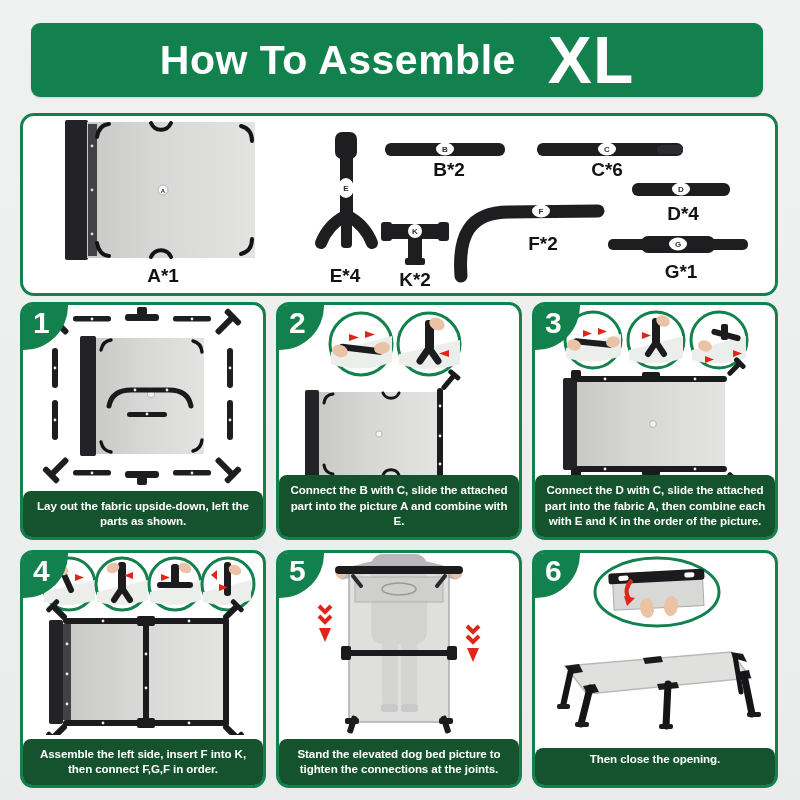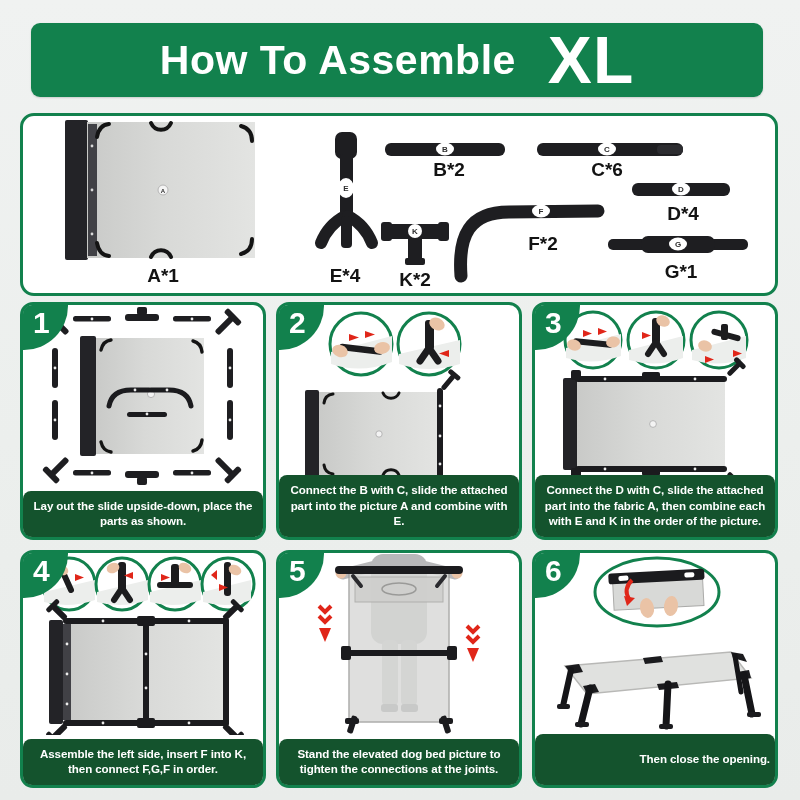--- a/index.html
+++ b/index.html
@@ -203,21 +203,21 @@
           <circle cx="32" cy="114" r="1.4"></circle>
         <circle cx="207" cy="62" r="1.4"></circle>
           <circle cx="207" cy="114" r="1.4"></circle>
           <circle cx="69" cy="167" r="1.4"></circle>
           <circle cx="169" cy="167" r="1.4"></circle>
         <circle cx="124" cy="108" r="1.4"></circle>
           <circle cx="112" cy="84" r="1.4"></circle>
           <circle cx="144" cy="84" r="1.4"></circle>
       </g>
     </svg>
-    <div class="caption">Lay out the slide upside-down, place the parts as shown.</div>
+    <div class="caption">Lay out the fabric upside-down, left the parts as shown.</div>
   </div>
 
   <div class="card" style="left:276px;top:302px;">
     <div class="badge">2</div>
     <svg class="art" viewBox="0 0 240 180" preserveAspectRatio="xMidYMid meet">
       <g>
         <circle cx="82" cy="38" r="31" fill="#fff" stroke="#12814d" stroke-width="3"></circle>
         <path d="M52,46 L113,30 L113,56 Q82,68 52,58 Z" fill="#eceeec"></path>
         <rect x="60" y="40" width="44" height="6.5" rx="3" fill="#1c1c1e" transform="rotate(7 82 43)"></rect>
         <ellipse cx="61" cy="45" rx="8" ry="6" fill="#eac3a6" transform="rotate(18 61 45)"></ellipse>
@@ -462,16 +462,16 @@
         <path d="M55,134 L46,170" stroke="#151518" stroke-width="7" stroke-linecap="round"></path>
         <path d="M133,130 L131,172" stroke="#151518" stroke-width="7" stroke-linecap="round"></path>
         <path d="M209,121 L217,160" stroke="#151518" stroke-width="7" stroke-linecap="round"></path>
         <path d="M200,102 L206,138" stroke="#151518" stroke-width="5" stroke-linecap="round"></path>
         <rect x="22" y="150" width="13" height="5" rx="2" fill="#1b1b1e"></rect>
         <rect x="40" y="168" width="14" height="5" rx="2" fill="#1b1b1e"></rect>
         <rect x="124" y="170" width="14" height="5" rx="2" fill="#1b1b1e"></rect>
         <rect x="212" y="158" width="14" height="5" rx="2" fill="#1b1b1e"></rect>
       </g>
     </svg>
-    <div class="caption" style="padding-top:17px;padding-bottom:18px;text-align:right;">Then close the opening.</div>
+    <div class="caption" style="padding-top:3px;padding-bottom:18px;">Then close the opening.</div>
   </div>
 
 </div>
 
 </body></html>

